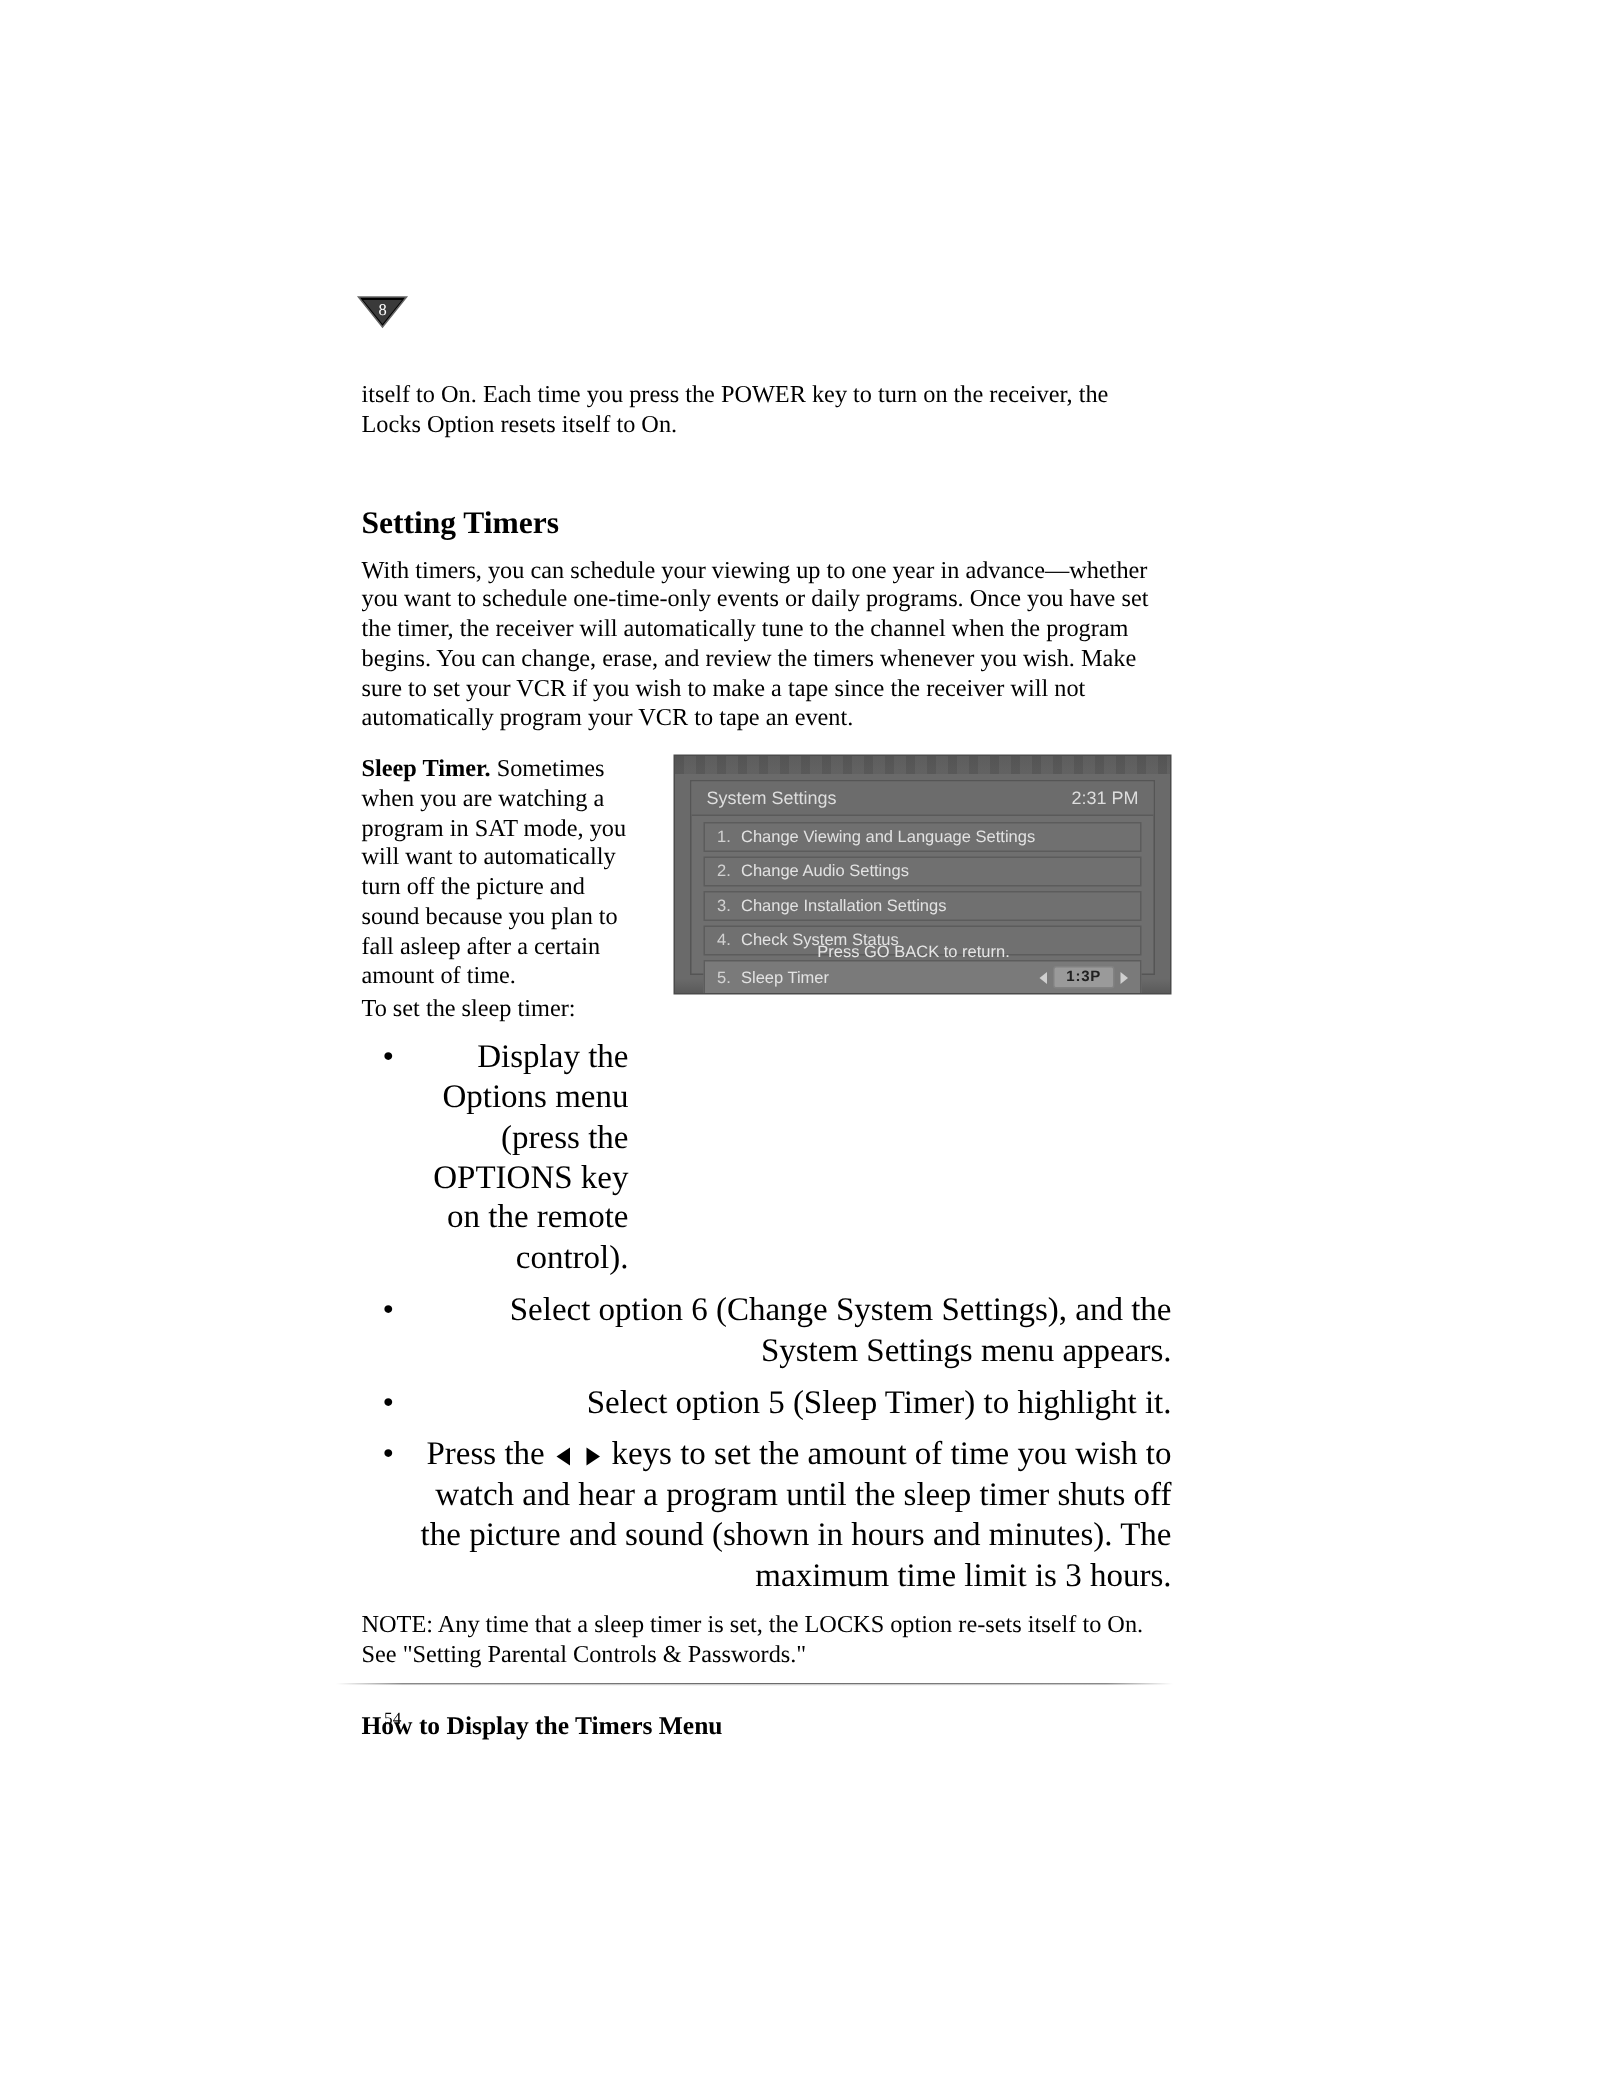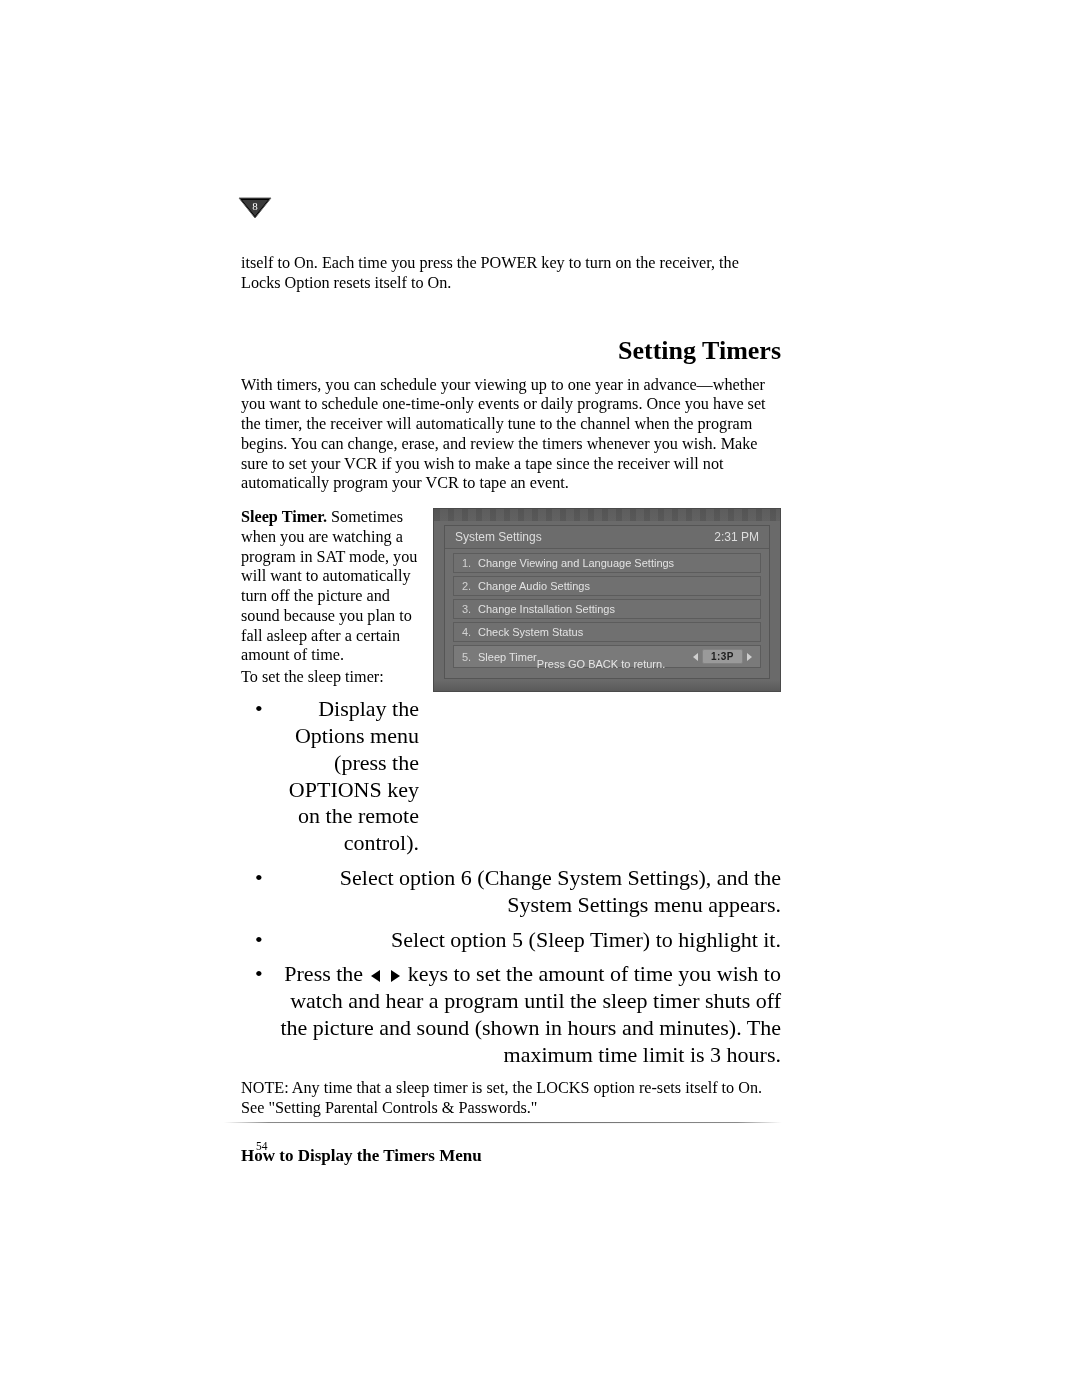--- a/index.html
+++ b/index.html
@@ -25,46 +25,46 @@
   }
   .chapter-marker svg { display: block; }
   .intro-para {
     margin-top: 58px;
     font-size: 16.2px;
     line-height: 1.22;
   }
   .h1 {
     margin-top: 42px;
     font-weight: bold;
-    font-size: 26px;
-    text-align: right;
+    font-size: 21px;
   }
   .body-p {
     margin-top: 10px;
     font-size: 16.2px;
     line-height: 1.22;
   }
   .float-row {
     margin-top: 14px;
     display: flex;
     gap: 14px;
   }
   .float-text {
     flex: 0 0 178px;
     font-size: 16.2px;
     line-height: 1.22;
   }
   .bold { font-weight: bold; }
   .figure {
     flex: 1;
-    height: 184px;
+    height: 160px;
     position: relative;
     background: linear-gradient(180deg, #5e5e5e 0%, #6a6a6a 6%, #6a6a6a 94%, #5a5a5a 100%);
     border: 1px solid #4a4a4a;
     overflow: hidden;
+    margin-left: 16px;
   }
   .fig-top-texture {
     position: absolute; inset: 0 0 auto 0; height: 12px;
     background: repeating-linear-gradient(90deg, #4d4d4d 0 6px, #5c5c5c 6px 14px);
     opacity: .6;
   }
   .fig-panel {
     position: absolute;
     left: 10px; right: 10px; top: 16px; bottom: 12px;
     background: #6f6f6f;

